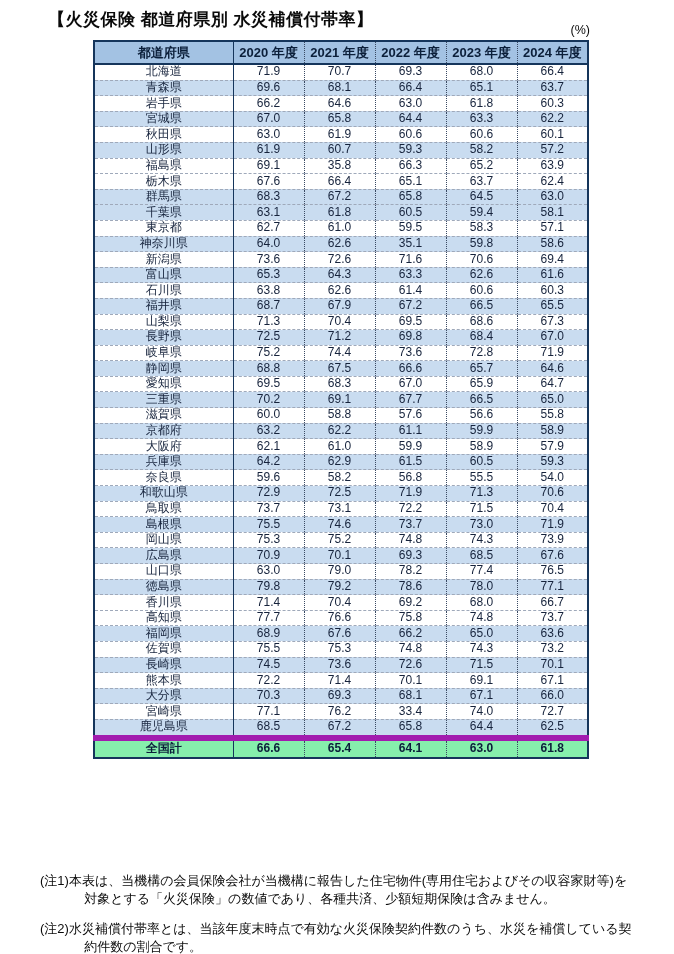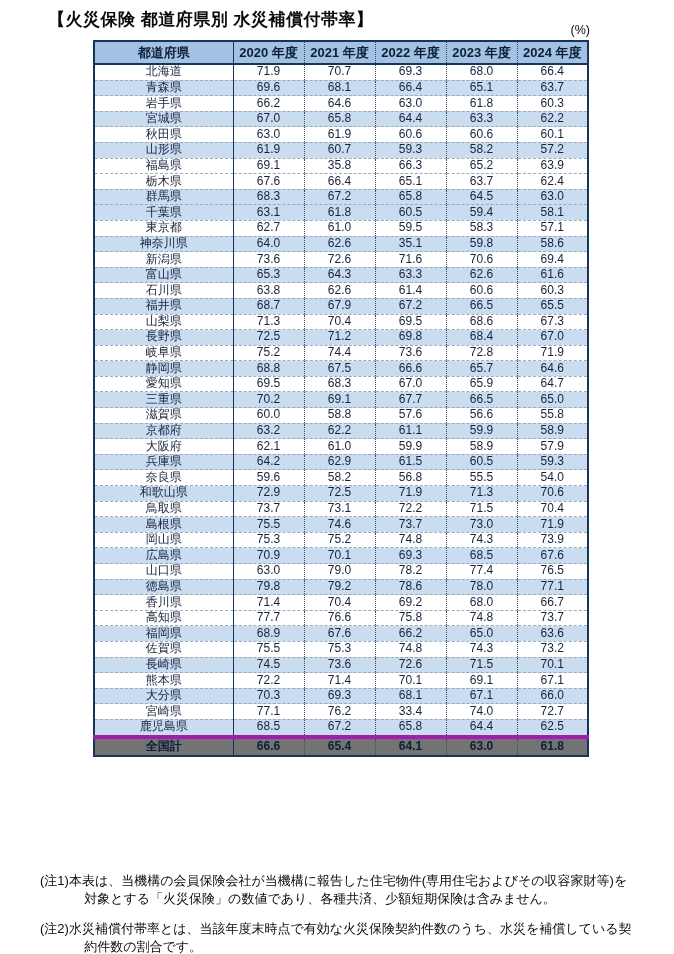--- a/index.html
+++ b/index.html
@@ -78,23 +78,23 @@
     border-left: 1px dotted #3a4a63;
   }
   
   table.rate-table tbody tr + tr td {
     border-top: 1px dashed #9fa9ba;
   }
   table.rate-table tbody tr.stripe td {
     background: #c9dcf0;
   }
   table.rate-table tr.total-row td {
-    background: #737373;
+    background: #86efac;
     font-weight: bold;
-    border-top: 4px solid #a21caf;
+    border-top: 6px solid #a21caf;
     height: 16px;
     color: #0b1f3a;
     margin-left: 10px;
   }
   .notes {
     position: absolute;
     left: 40px;
     top: 872px;
     width: 600px;
     font-size: 13px;

